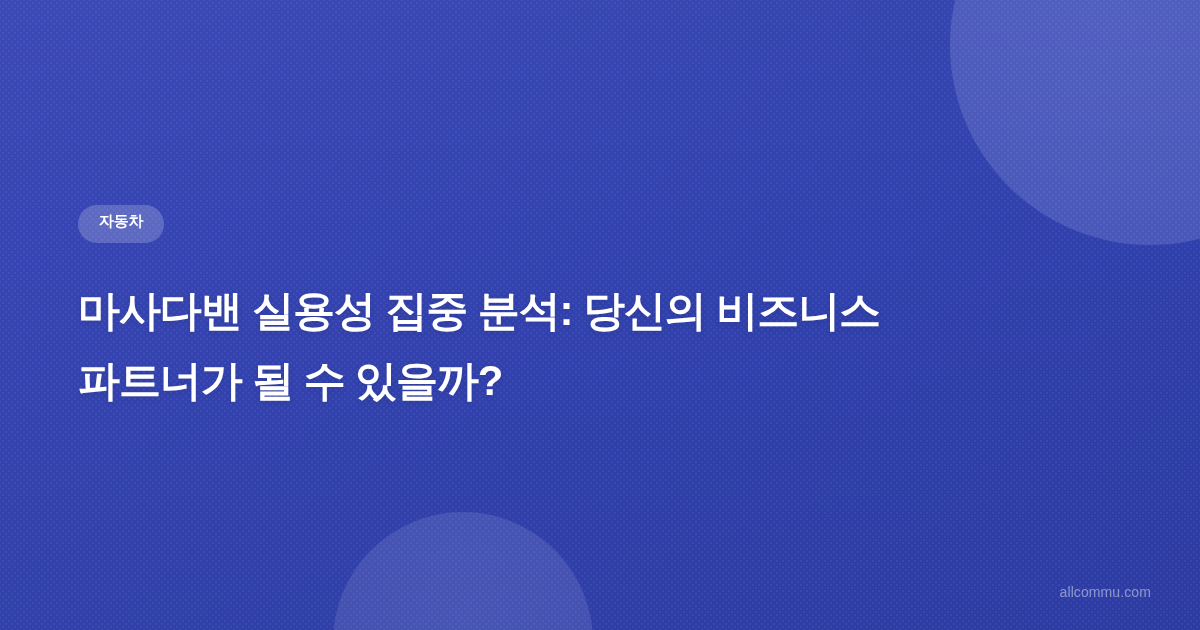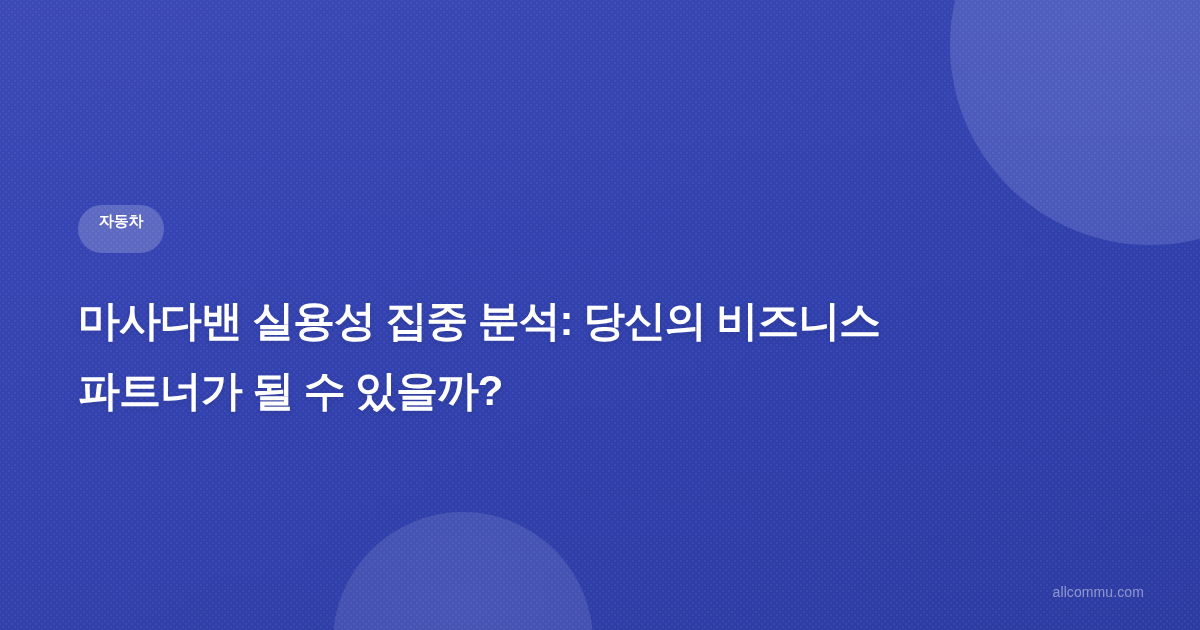--- a/index.html
+++ b/index.html
@@ -69,21 +69,21 @@
   
   .content {
     position: absolute;
     left: 78px;
     top: 205px;
     right: 120px;
   }
 
   .category-badge {
     display: inline-block;
-    padding: 8px 21px 25px;
+    padding: 8px 21px 15px;
     border-radius: 999px;
     background: rgba(255,255,255,0.20);
     color: #ffffff;
     font-size: 15px;
     font-weight: 700;
     line-height: 1;
     letter-spacing: -0.2px;
     white-space: nowrap;
   }
 
@@ -95,21 +95,21 @@
     line-height: 70px;
     letter-spacing: -1.1px;
     max-width: 920px;
     text-shadow: 0 2px 6px rgba(0,0,0,0.12);
     white-space: pre-line;
   }
 
   
   .watermark {
     position: absolute;
-    right: 56px;
+    right: 49px;
     bottom: 30px;
     color: rgba(255,255,255,0.45);
     font-size: 14px;
     font-weight: 400;
     letter-spacing: 0.1px;
   }
 </style>
 </head>
 <body>
 

